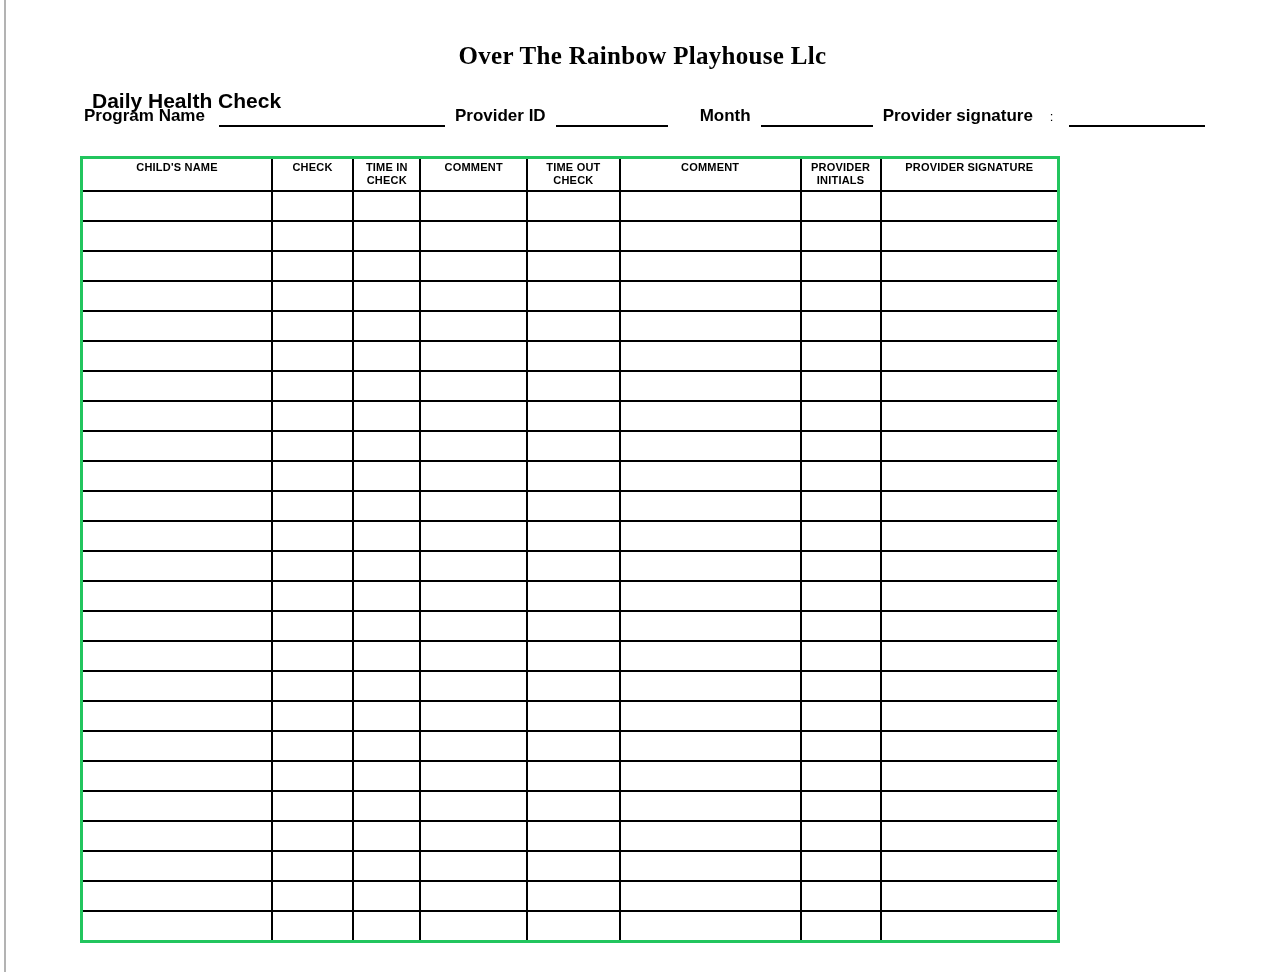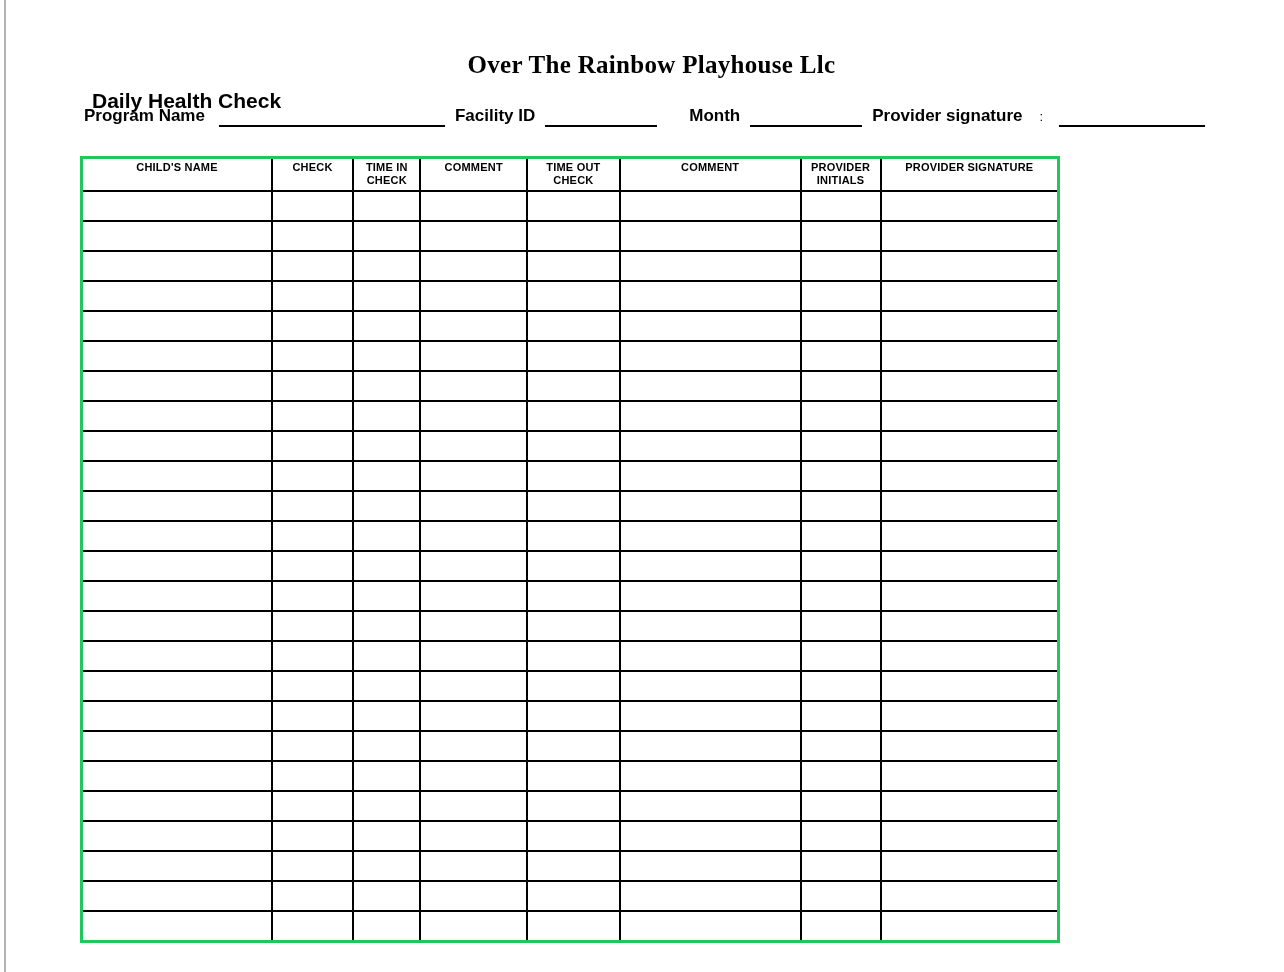--- a/index.html
+++ b/index.html
@@ -21,21 +21,21 @@
     top: 0;
     width: 2px;
     height: 972px;
     background: #b3b3b3;
   }
   .doc-title {
     position: absolute;
     top: 42px;
     left: 80px;
     width: 1125px;
-    margin: 9px;
+    margin: 0;
     text-align: center;
     font-family: "Liberation Serif", serif;
     font-size: 25px;
     font-weight: 700;
     letter-spacing: 0.3px;
     color: #000000;
   }
   .form-title {
     position: absolute;
     top: 77px;
@@ -119,21 +119,21 @@
 
 <div class="edge-line"></div>
 
 <h1 class="doc-title">Over The Rainbow Playhouse Llc</h1>
 
 <h2 class="form-title">Daily Health Check</h2>
 
 <div class="meta-line">
   <span class="lbl">Program Name</span>
   <span class="blank blank-program"></span>
-  <span class="lbl">Facility ID</span>
+  <span class="lbl">Provider ID</span>
   <span class="blank blank-facility"></span>
   <span class="lbl lbl-month">Month</span>
   <span class="blank blank-month"></span>
   <span class="lbl">Provider signature</span>
   <span class="colon">:</span>
   <span class="blank blank-signature"></span>
 </div>
 
 <table class="grid" id="grid">
   <colgroup id="grid-cols">

